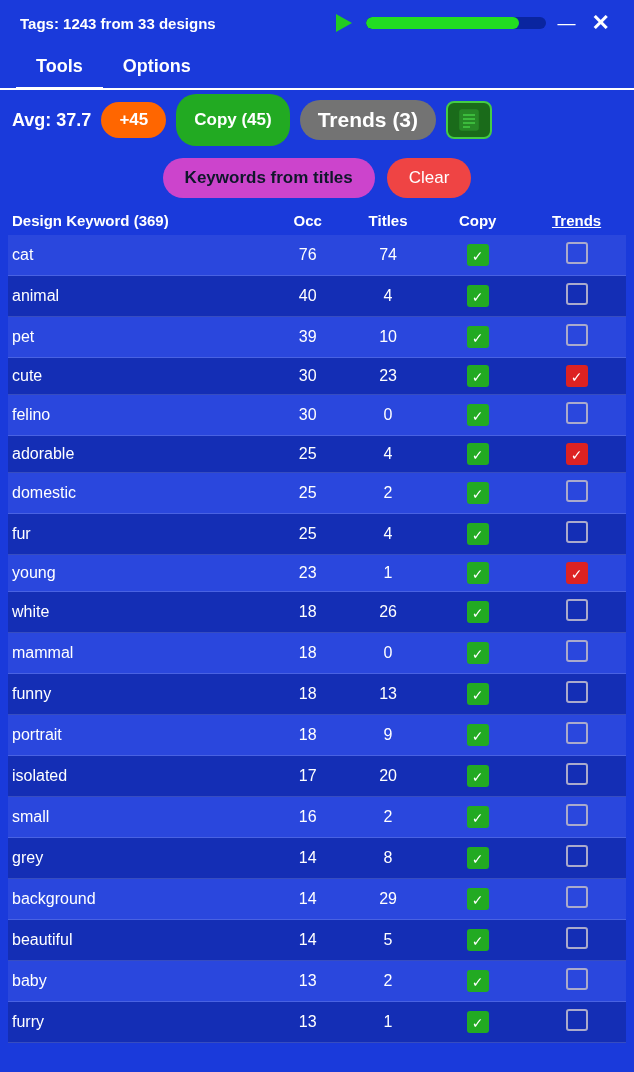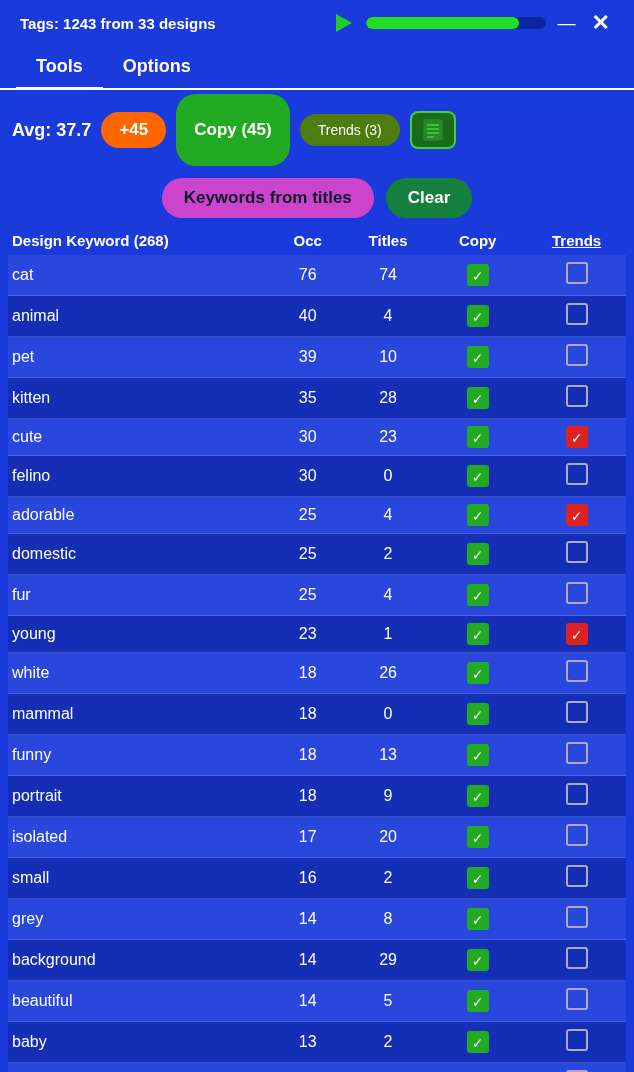--- a/index.html
+++ b/index.html
@@ -114,33 +114,33 @@
       padding: 8px 18px;
       font-size: 17px;
       font-weight: bold;
       cursor: pointer;
     }
     .btn-copy {
       background: #22aa22;
       color: white;
       border: none;
       border-radius: 20px;
-      padding: 26px 18px;
+      padding: 16px 18px;
       font-size: 17px;
       font-weight: bold;
       cursor: pointer;
     }
     .btn-trends {
-      background: #4d7c0f;
+      background: #737373;
       color: white;
       border: none;
       border-radius: 20px;
       padding: 8px 18px;
-      font-size: 14px;
-      font-weight: normal;
+      font-size: 21px;
+      font-weight: bold;
       cursor: pointer;
     }
     .btn-sheet {
       background: #1a6b1a;
       color: white;
       border: 2px solid #44cc44;
       border-radius: 8px;
       padding: 6px 10px;
       font-size: 18px;
       cursor: pointer;
@@ -161,27 +161,27 @@
       background: #cc44cc;
       color: #0f172a;
       border: none;
       border-radius: 20px;
       padding: 10px 22px;
       font-size: 17px;
       font-weight: bold;
       cursor: pointer;
     }
     .btn-clear {
-      background: #15803d;
+      background: #ef4444;
       color: white;
       border: none;
       border-radius: 20px;
       padding: 10px 22px;
       font-size: 17px;
-      font-weight: bold;
+      font-weight: normal;
       cursor: pointer;
     }
 
     
     .table-container {
       padding: 0 8px;
     }
     table {
       width: 100%;
       border-collapse: collapse;
@@ -292,21 +292,21 @@
 
 <div class="controls-row2">
   <button class="btn-keywords">Keywords from titles</button>
   <button class="btn-clear">Clear</button>
 </div>
 
 <div class="table-container">
   <table>
     <thead>
       <tr>
-        <th class="col-keyword">Design Keyword (268)</th>
+        <th class="col-keyword">Design Keyword (369)</th>
         <th class="col-occ num">Occ</th>
         <th class="col-titles num">Titles</th>
         <th class="col-copy num">Copy</th>
         <th class="col-trends num">Trends</th>
       </tr>
     </thead>
     <tbody id="table-body">
     <tr>
           <td>cat</td>
           <td class="num">76</td>
@@ -322,27 +322,20 @@
           <td class="num"><span class="checkbox-empty"></span></td>
         </tr>
         <tr>
           <td>pet</td>
           <td class="num">39</td>
           <td class="num">10</td>
           <td class="num"><span class="checkbox-green">✓</span></td>
           <td class="num"><span class="checkbox-empty"></span></td>
         </tr>
         <tr>
-          <td>kitten</td>
-          <td class="num">35</td>
-          <td class="num">28</td>
-          <td class="num"><span class="checkbox-green">✓</span></td>
-          <td class="num"><span class="checkbox-empty"></span></td>
-        </tr>
-        <tr>
           <td>cute</td>
           <td class="num">30</td>
           <td class="num">23</td>
           <td class="num"><span class="checkbox-green">✓</span></td>
           <td class="num"><span class="checkbox-red">✓</span></td>
         </tr>
         <tr>
           <td>felino</td>
           <td class="num">30</td>
           <td class="num">0</td>

